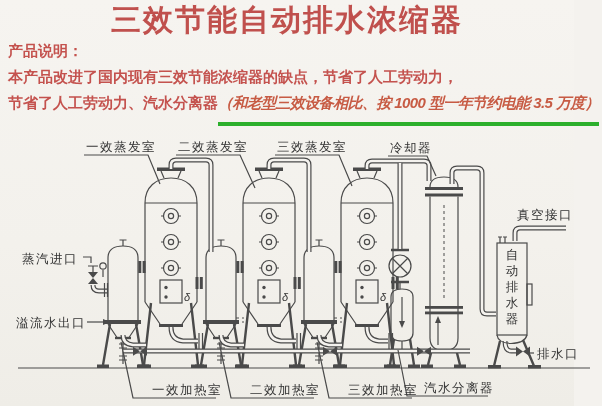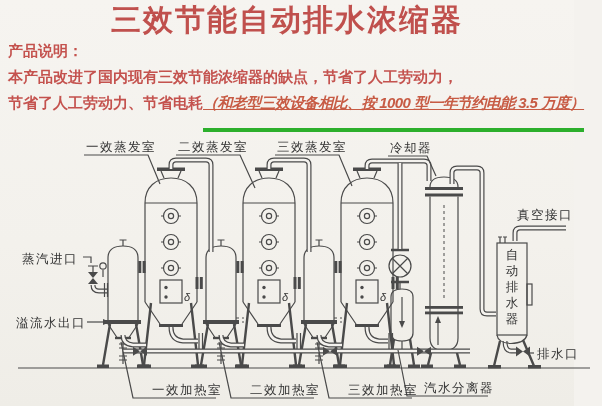--- a/index.html
+++ b/index.html
@@ -11,21 +11,21 @@
   .page{position:relative;width:574px;height:406px;background:linear-gradient(180deg,#f6f4f0 0%,#f3f1ec 60%,#efede7 100%);}
   .title{
     margin:0;padding-top:3px;text-align:center;
     font-size:30px;font-weight:bold;letter-spacing:2px;line-height:1.1;
     color:#c0504d;
   }
   .desc{position:absolute;left:8px;top:38px;width:592px;color:#c4524e;font-size:15px;font-weight:600;}
   .desc p{margin:0;line-height:26px;white-space:nowrap;}
   .hl{
     font-style:italic;color:#c75b44;letter-spacing:-0.6px;
-    border-bottom:4px solid #2caf2c;padding-bottom:17px;text-decoration:underline;
+    border-bottom:4px solid #2caf2c;padding-bottom:11px;
   }
   svg.diagram{position:absolute;left:0;top:135px;}
   svg .ln{stroke:#4a4a4a;stroke-width:1.2;fill:none;}
   svg .ln2{stroke:#4a4a4a;stroke-width:2.4;fill:none;}
   svg .fl{fill:#4a4a4a;stroke:none;}
   svg .pipe-o{stroke:#4a4a4a;stroke-width:5;fill:none;}
   svg .pipe-i{stroke:#f4f2ee;stroke-width:2.6;fill:none;}
   svg .dash{stroke:#4a4a4a;stroke-width:1;fill:none;stroke-dasharray:3 3;}
   svg text{font-family:"Liberation Sans",sans-serif;font-size:12.5px;fill:#333;letter-spacing:1.5px;}
   svg text.delta{font-size:11px;font-style:italic;letter-spacing:0;}
@@ -34,21 +34,21 @@
 </head>
 <body>
 
 <div class="page">
 
   <h1 class="title">三效节能自动排水浓缩器</h1>
 
   <div class="desc">
     <p>产品说明：</p>
     <p>本产品改进了国内现有三效节能浓缩器的缺点，节省了人工劳动力，</p>
-    <p><span>节省了人工劳动力、节省电耗</span><span class="hl">（和老型三效设备相比、按 1000 型一年节约电能 3.5 万度）</span></p>
+    <p><span>节省了人工劳动力、汽水分离器</span><span class="hl">（和老型三效设备相比、按 1000 型一年节约电能 3.5 万度）</span></p>
   </div>
 
   <svg class="diagram" width="602" height="271" viewBox="0 135 602 271">
 
     <defs>
       <g id="sg">
         <circle cx="171" cy="216" r="7.5" class="ln"></circle>
         <circle cx="171" cy="216" r="2.6" class="ln"></circle>
         <path d="M161,216 H163.6 M178.4,216 H181" class="ln"></path>
       </g>

